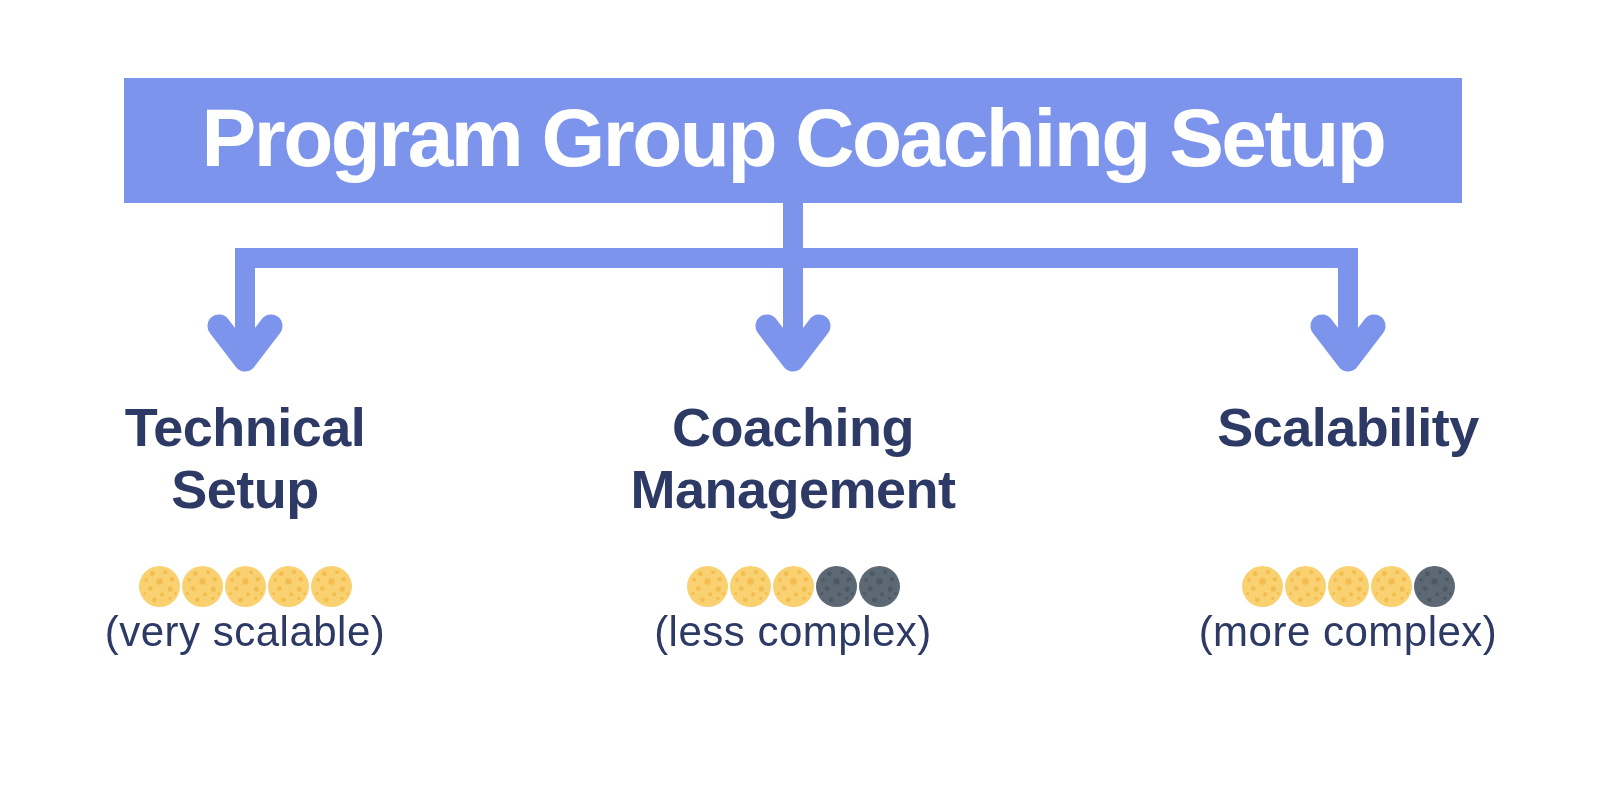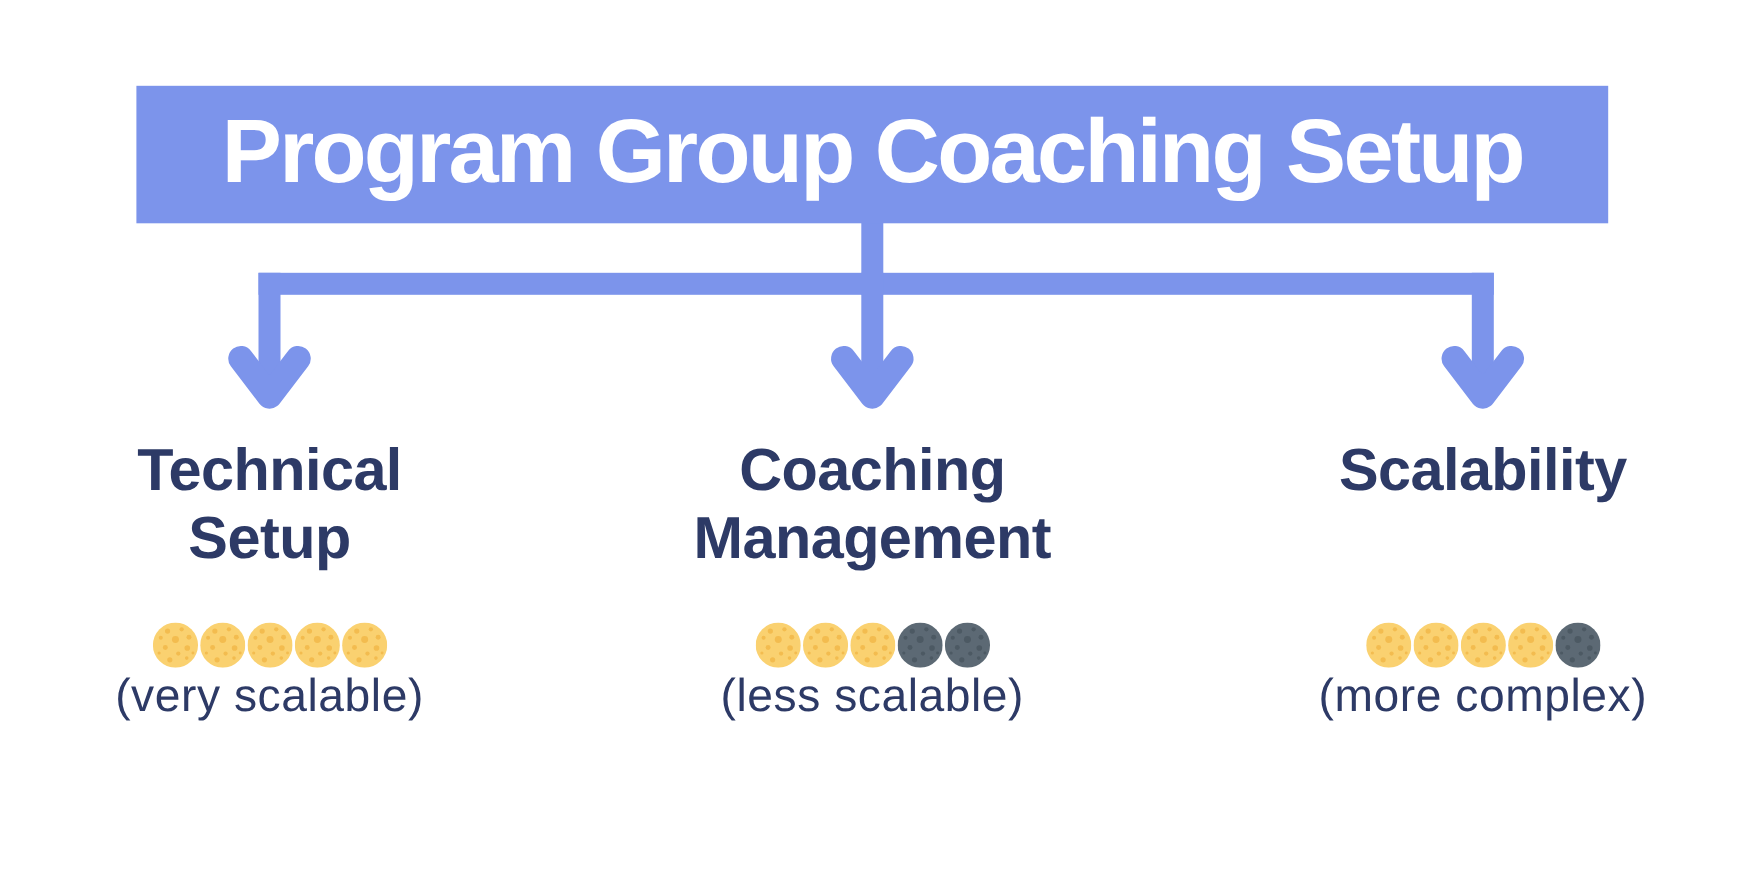--- a/index.html
+++ b/index.html
@@ -247,21 +247,21 @@
           <circle class="speck" cx="20" cy="15" r="3.1"></circle>
           <circle class="speck" cx="30.5" cy="22.5" r="2.5"></circle>
           <circle class="speck" cx="11" cy="22" r="2.2"></circle>
           <circle class="speck" cx="22.5" cy="27.5" r="1.9"></circle>
           <circle class="speck" cx="15" cy="33" r="2.3"></circle>
           <circle class="speck" cx="30" cy="31.5" r="1.6"></circle>
           <circle class="speck" cx="5.5" cy="27" r="1.4"></circle>
           <circle class="speck" cx="35.5" cy="27" r="1.3"></circle>
         </svg>
       </div>
-    <div class="col-note">(less scalable)</div>
+    <div class="col-note">(less complex)</div>
   </div>
 
   <div class="column col-3">
     <div class="col-heading">
       <span>Scalability</span>
       <span></span>
     </div>
     <div class="dots">
         <svg class="dot filled" viewBox="0 0 40 40">
           <circle class="base" cx="20" cy="20" r="20"></circle>

